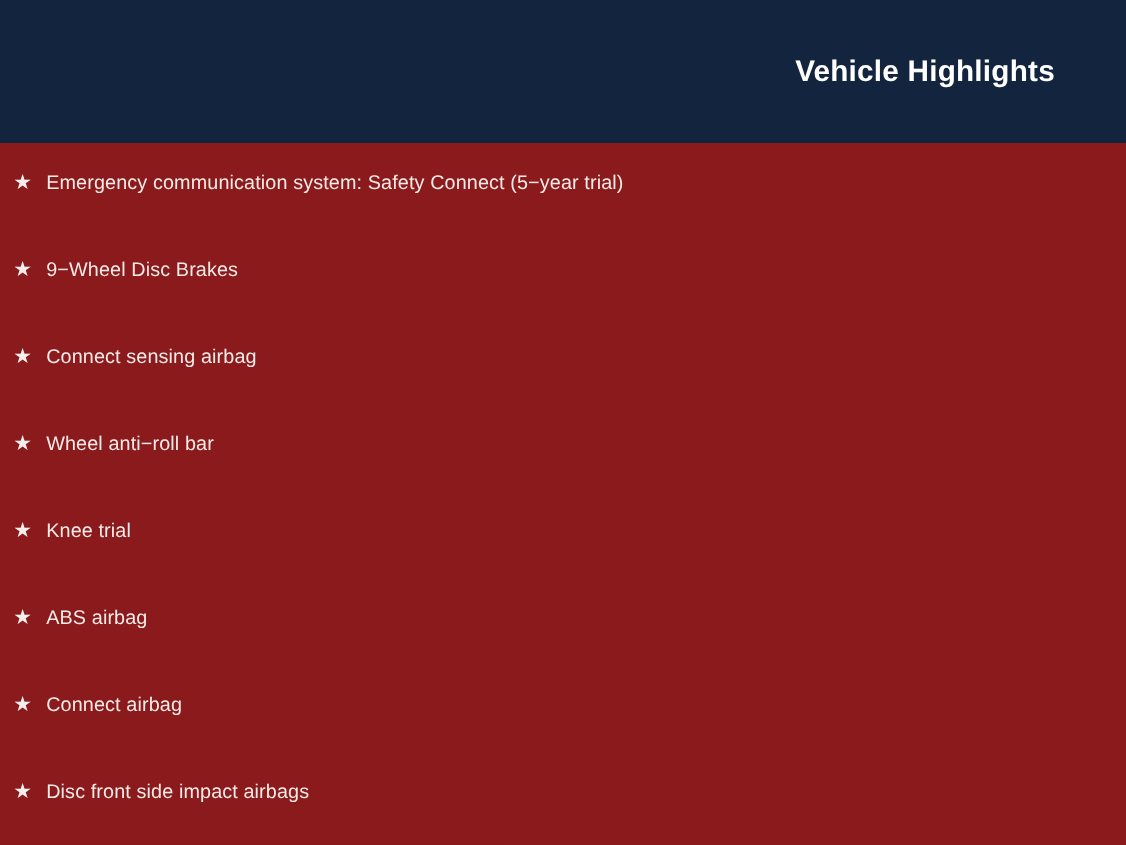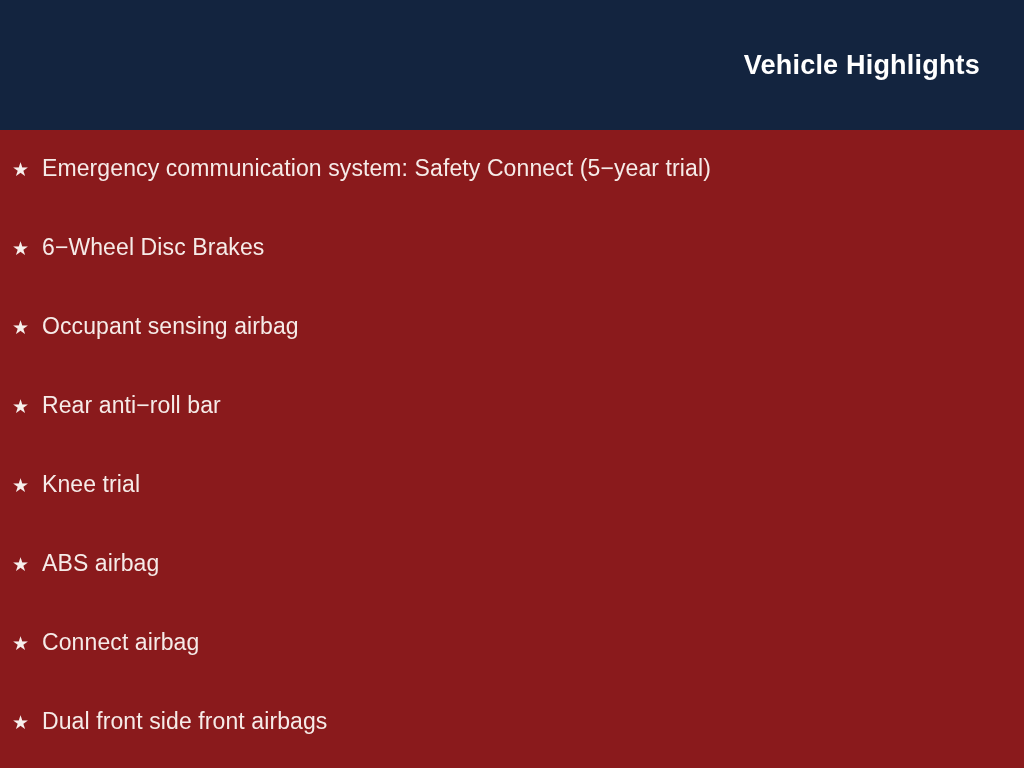--- a/index.html
+++ b/index.html
@@ -21,21 +21,21 @@
     display: flex;
     flex-direction: column;
   }
   .slide-header {
     height: 130px;
     background: #13243f;
     display: flex;
     align-items: center;
     justify-content: flex-end;
     box-sizing: border-box;
-    padding-right: 44px;
+    padding-right: 65px;
     flex: none;
   }
   .slide-title {
     color: #ffffff;
     font-size: 27px;
     font-weight: bold;
     letter-spacing: 0.2px;
     line-height: 1;
     white-space: nowrap;
   }
@@ -59,21 +59,21 @@
   .bullet-star {
     flex: none;
     width: 30px;
     color: #f7efec;
     font-size: 19px;
     line-height: 1;
     text-align: left;
   }
   .bullet-text {
     color: #f6ebe8;
-    font-size: 23px;
+    font-size: 18px;
     font-weight: normal;
     line-height: 1;
     letter-spacing: 0.1px;
     white-space: nowrap;
   }
 </style>
 </head>
 <body>
 
 <div class="slide">
@@ -85,49 +85,49 @@
   <div class="slide-body">
     <ul class="bullet-list">
 
       <li class="bullet-item">
         <span class="bullet-star">★</span>
         <span class="bullet-text">Emergency communication system: Safety Connect (5−year trial)</span>
       </li>
 
       <li class="bullet-item">
         <span class="bullet-star">★</span>
-        <span class="bullet-text">6−Wheel Disc Brakes</span>
+        <span class="bullet-text">9−Wheel Disc Brakes</span>
       </li>
 
       <li class="bullet-item">
         <span class="bullet-star">★</span>
-        <span class="bullet-text">Occupant sensing airbag</span>
+        <span class="bullet-text">Connect sensing airbag</span>
       </li>
 
       <li class="bullet-item">
         <span class="bullet-star">★</span>
-        <span class="bullet-text">Rear anti−roll bar</span>
+        <span class="bullet-text">Wheel anti−roll bar</span>
       </li>
 
       <li class="bullet-item">
         <span class="bullet-star">★</span>
         <span class="bullet-text">Knee trial</span>
       </li>
 
       <li class="bullet-item">
         <span class="bullet-star">★</span>
         <span class="bullet-text">ABS airbag</span>
       </li>
 
       <li class="bullet-item">
         <span class="bullet-star">★</span>
         <span class="bullet-text">Connect airbag</span>
       </li>
 
       <li class="bullet-item">
         <span class="bullet-star">★</span>
-        <span class="bullet-text">Dual front side front airbags</span>
+        <span class="bullet-text">Disc front side impact airbags</span>
       </li>
 
     </ul>
   </div>
 
 </div>
 
 </body></html>

